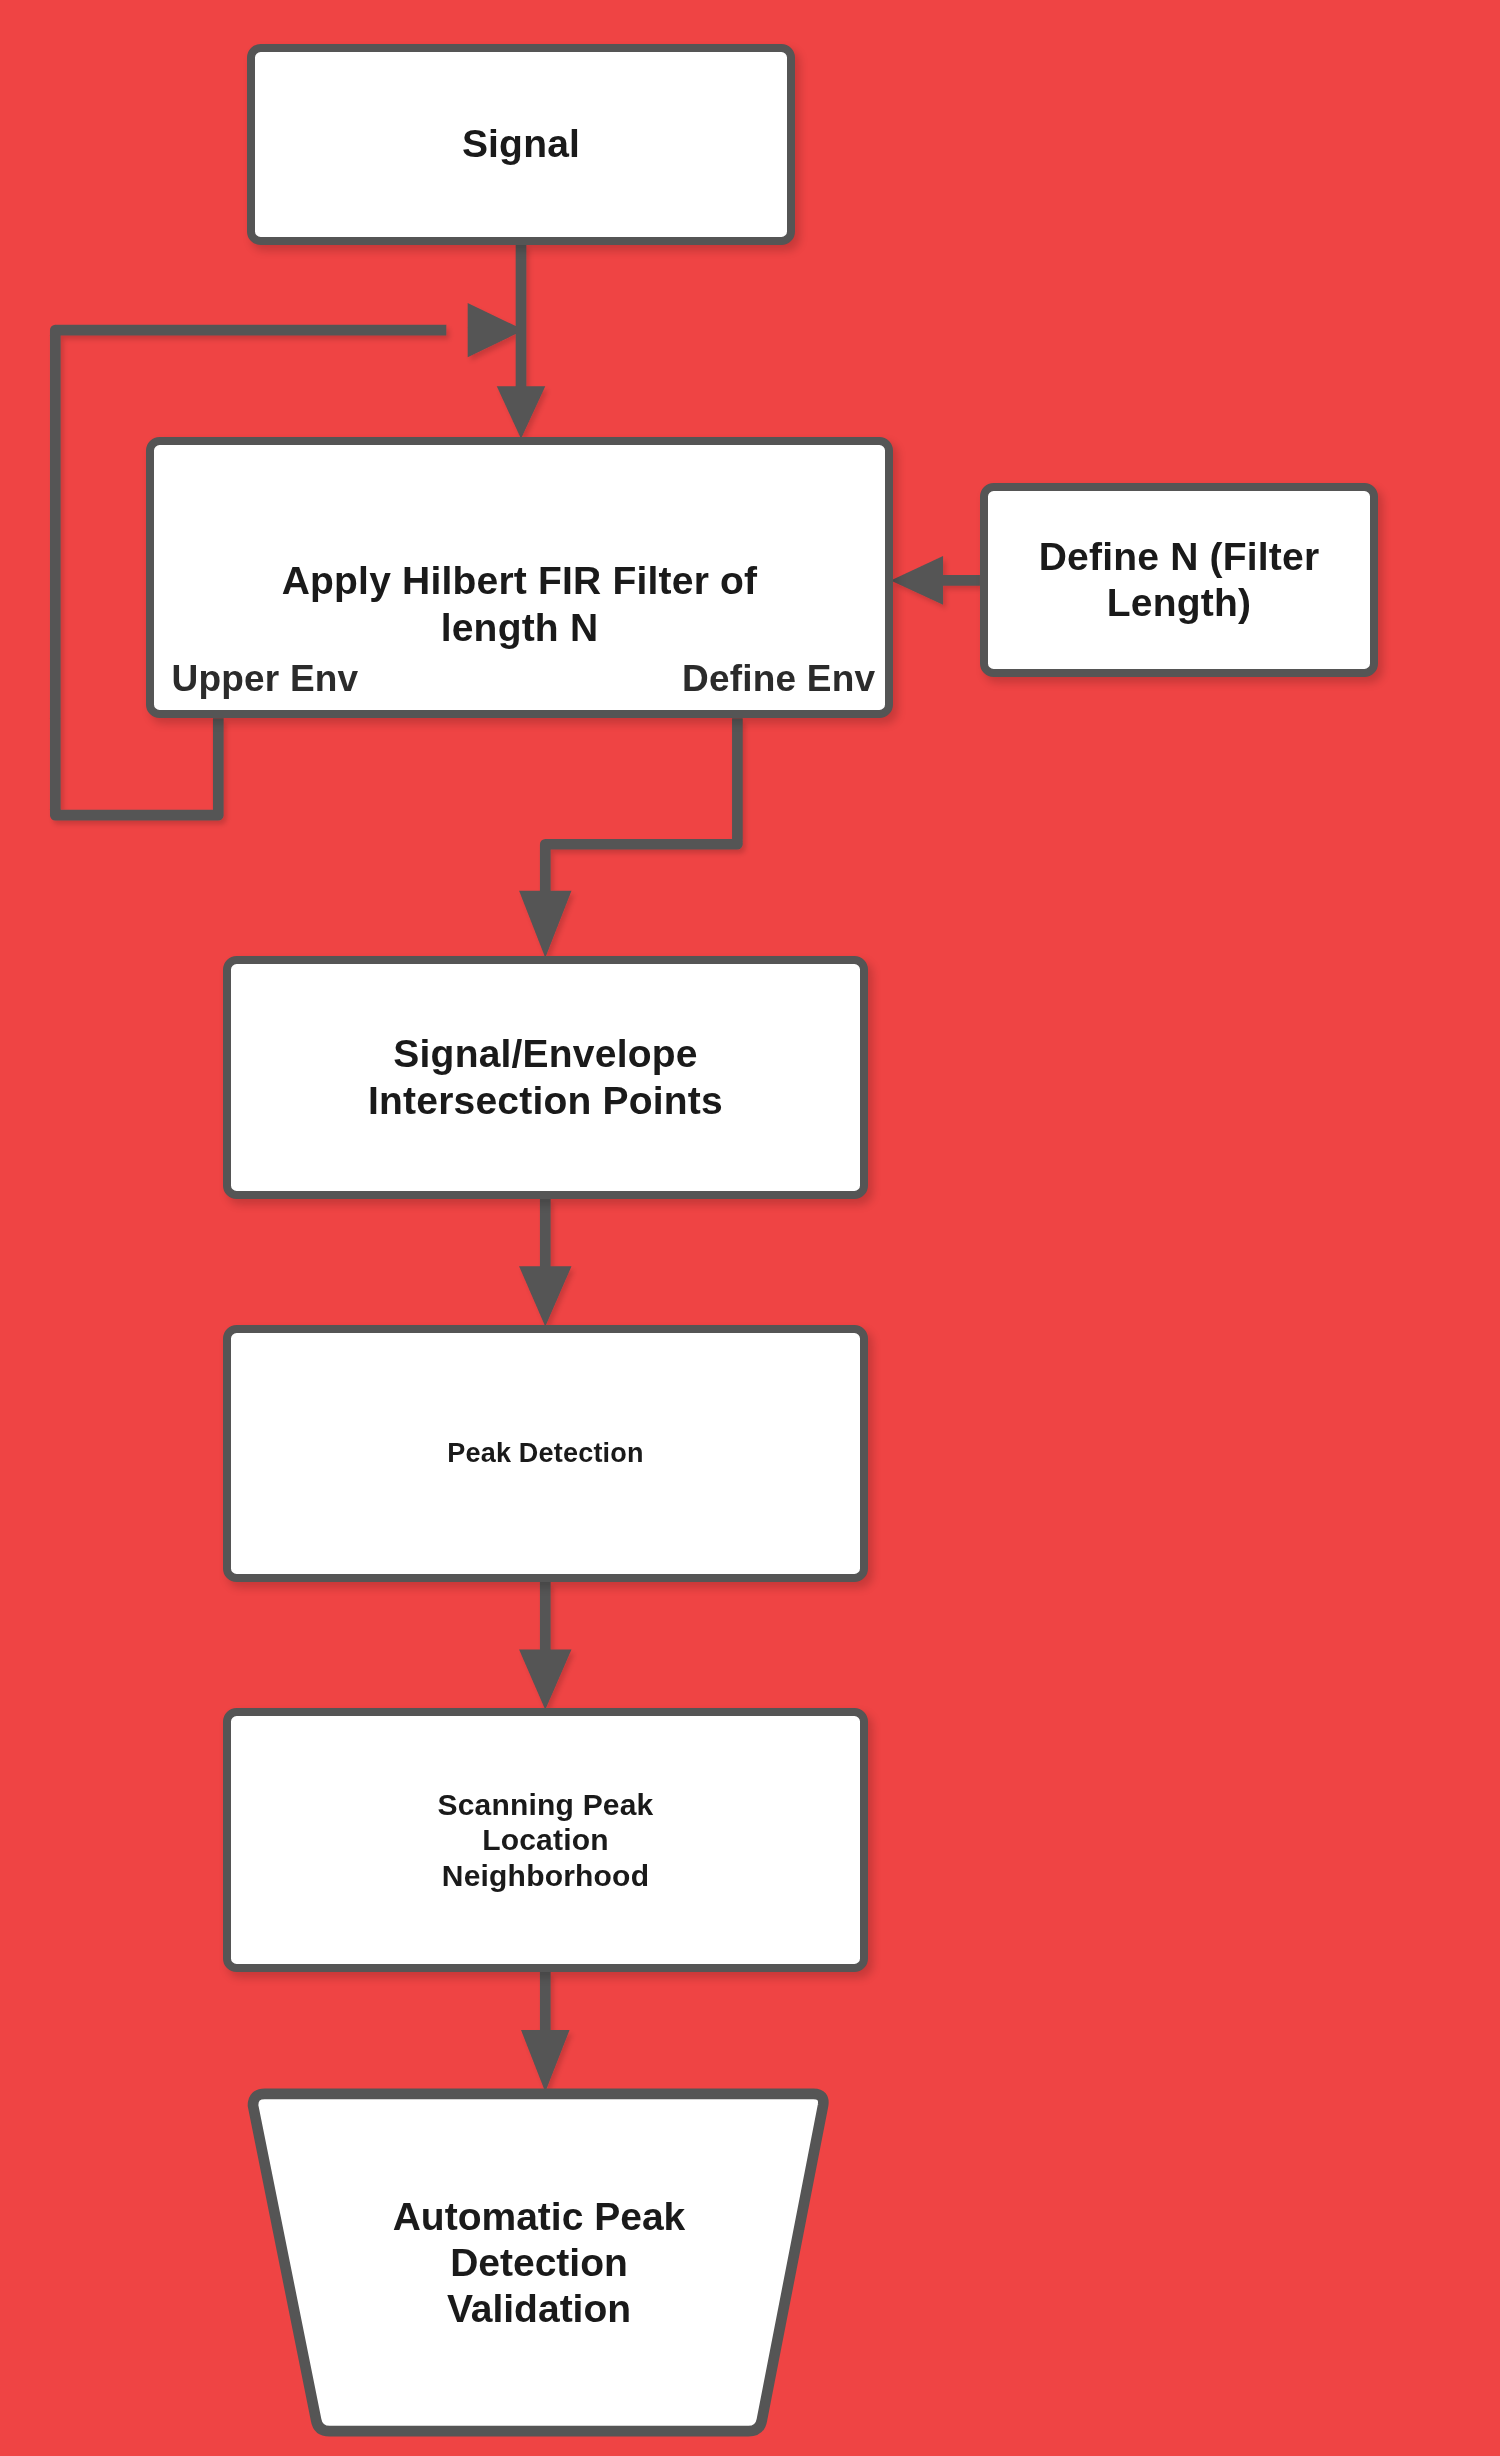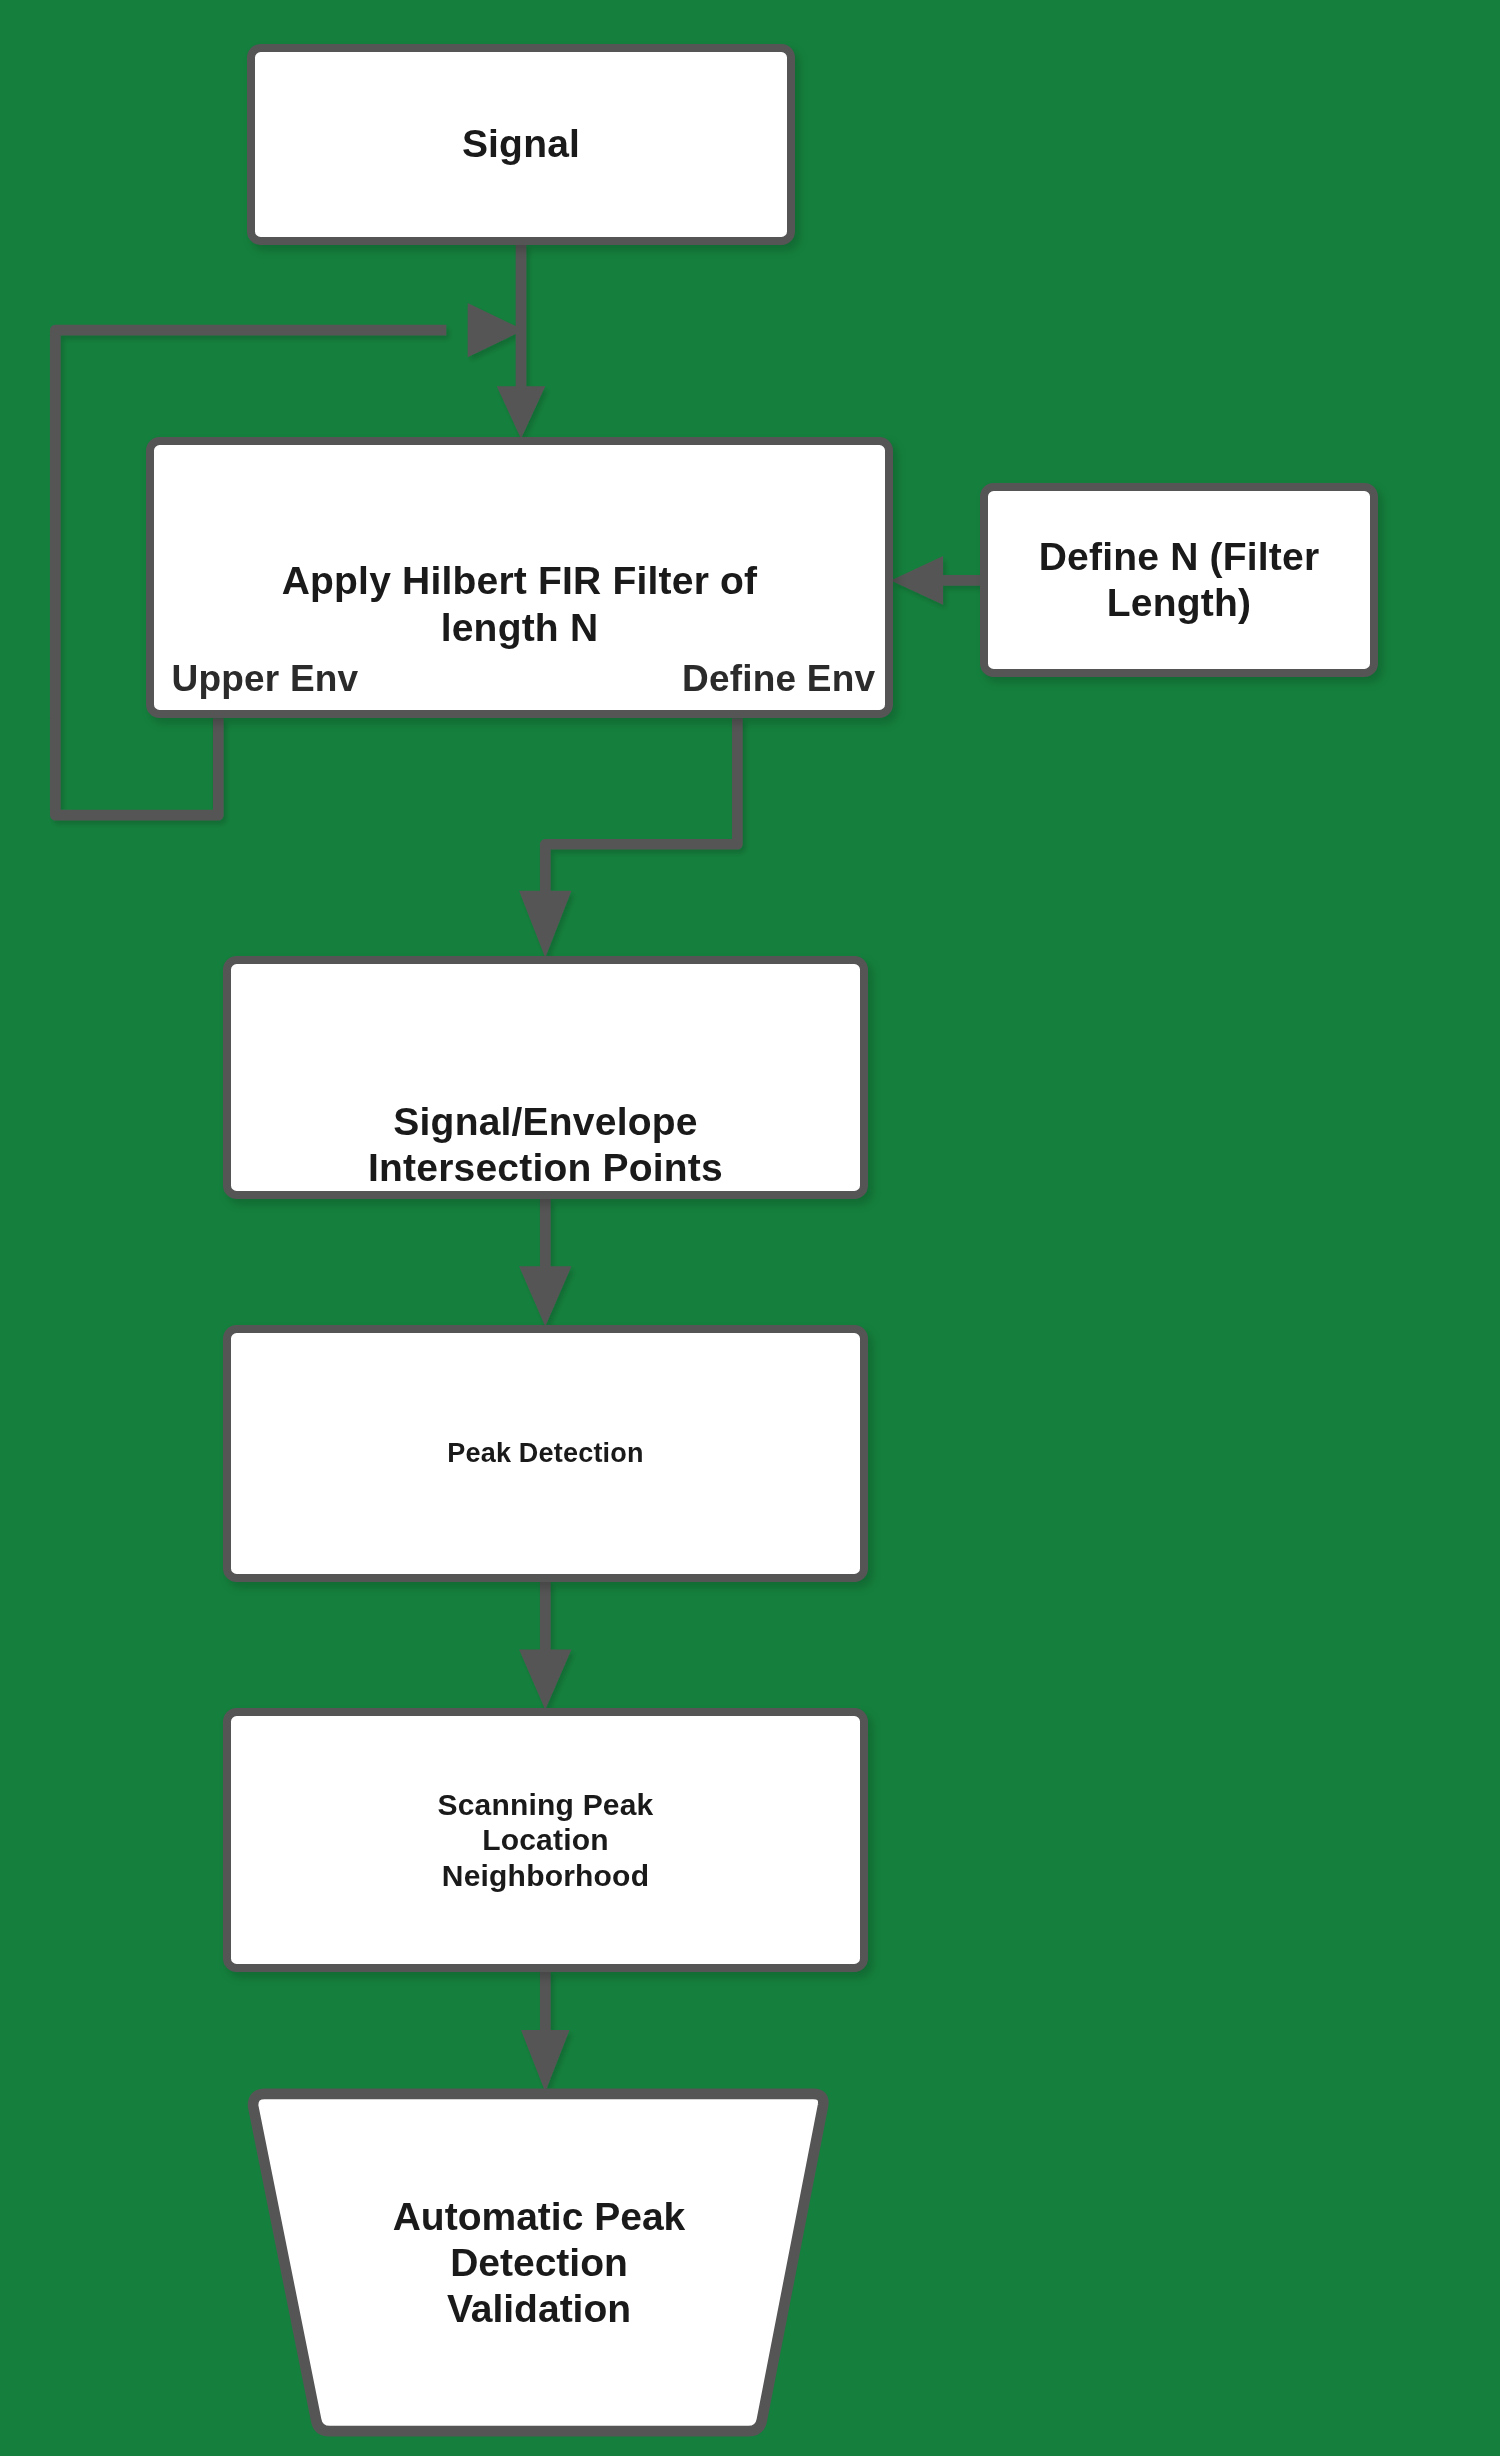--- a/index.html
+++ b/index.html
@@ -8,21 +8,21 @@
     padding: 0;
     background: #ffffff;
   }
   body {
     font-family: "Liberation Sans", sans-serif;
   }
   #canvas {
     position: relative;
     width: 1500px;
     height: 2457px;
-    background: #15803d;
+    background: #ef4444;
     overflow: hidden;
   }
   #edges {
     position: absolute;
     left: 0;
     top: 0;
     width: 1500px;
     height: 2457px;
     pointer-events: none;
   }
@@ -73,21 +73,20 @@
   #hilbert-upper-env { left: 17.5px; }
   #hilbert-lower-env { right: 9.7px; }
 
   #node-definen {
     left: 980px; top: 483px; width: 398px; height: 194px;
     font-size: 39px;
   }
   #node-intersection {
     left: 223px; top: 956px; width: 645px; height: 243px;
     font-size: 39px;
-    align-items: flex-end;
   }
   #node-peakdetect {
     left: 223px; top: 1325px; width: 645px; height: 257px;
     font-size: 27px;
   }
   #node-scanning {
     left: 223px; top: 1708px; width: 645px; height: 264px;
     font-size: 30px;
   }
 

